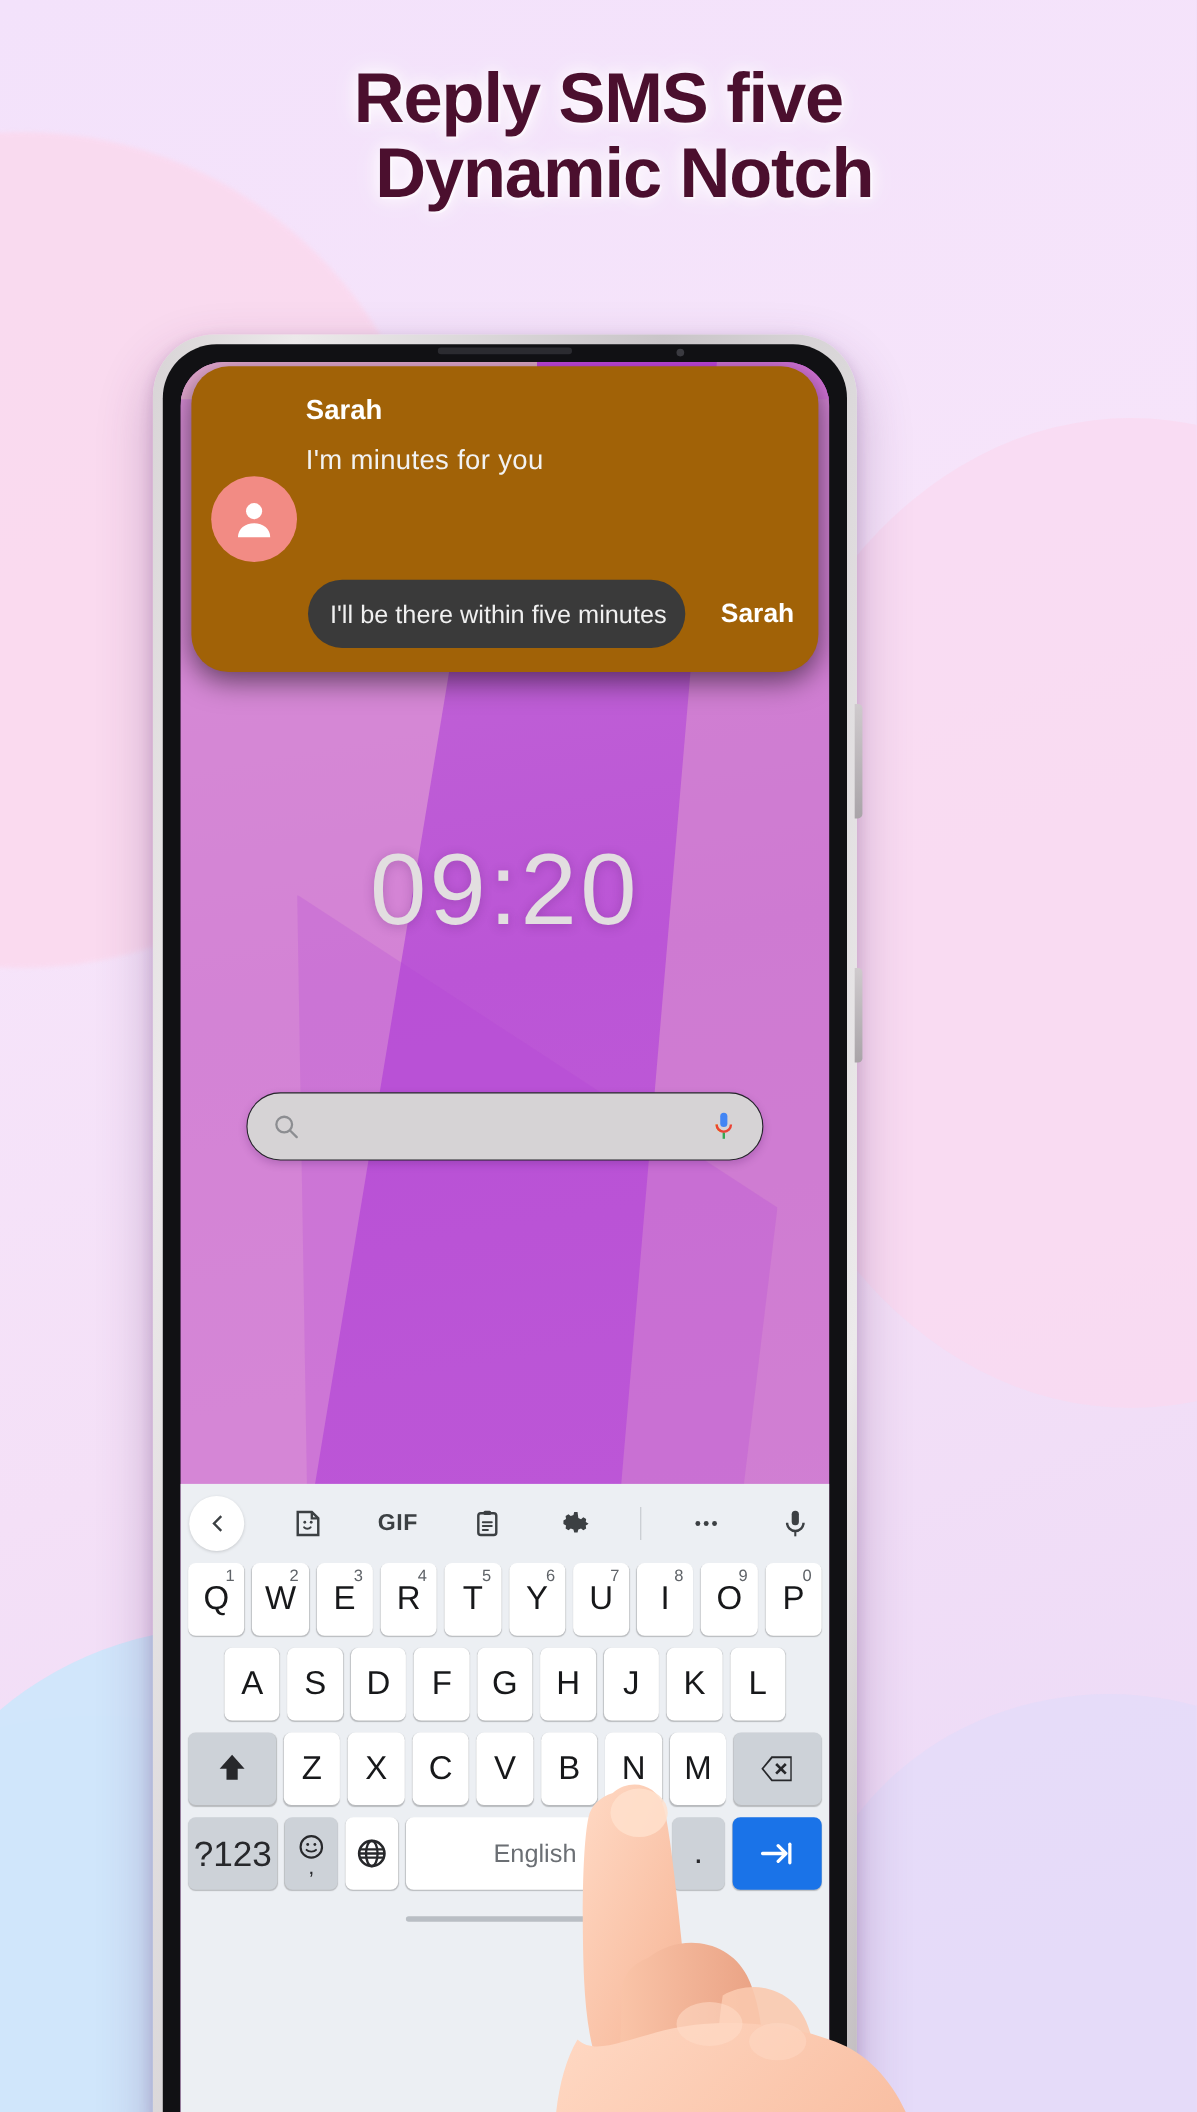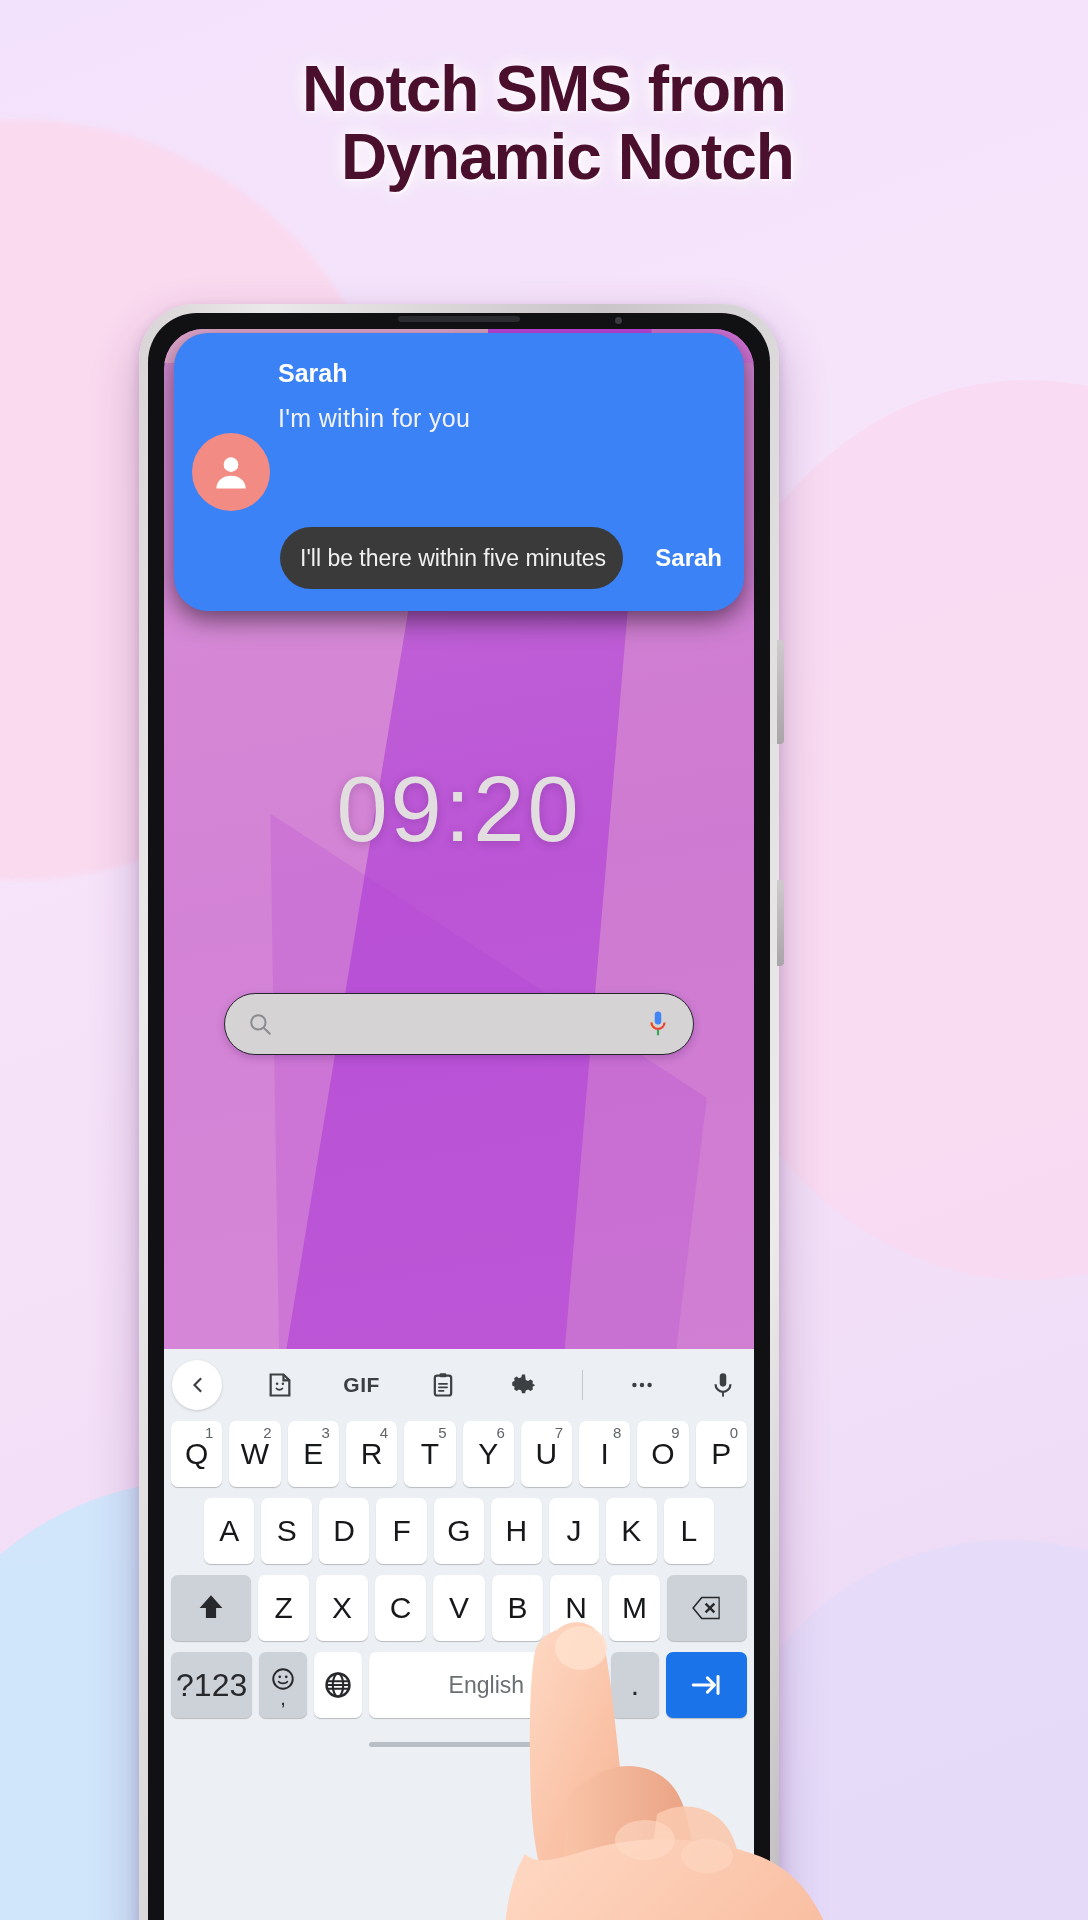--- a/index.html
+++ b/index.html
@@ -127,21 +127,21 @@
     border:1.5px solid #24242a;
     display:flex; align-items:center; padding:0 22px;
     box-shadow:0 3px 8px rgba(60,10,80,.22);
   }
   .search-ico { width:26px; height:26px; opacity:.62; }
   .mic-ico { width:26px; height:30px; margin-left:auto; }
 
   
   .notch-card {
     position:absolute; left:10px; right:10px; top:4px; height:278px;
-    background:#3b82f6; border-radius:34px; z-index:8;
+    background:#a16207; border-radius:34px; z-index:8;
     box-shadow:0 8px 26px rgba(0,0,0,.55);
     padding:26px 28px 0 28px;
   }
   .notch-name { color:#fff; font-size:25px; font-weight:bold; margin-left:76px; }
   .notch-msg  { color:#f2f2f2; font-size:25px; margin-left:76px; margin-top:16px; letter-spacing:.3px; }
   .avatar {
     position:absolute; left:18px; top:100px; width:78px; height:78px;
     border-radius:50%; background:#f28b84;
     display:flex; align-items:center; justify-content:center;
   }
@@ -218,21 +218,21 @@
 
 <div class="bg">
   <div class="bg-blob-pink"></div>
   <div class="bg-blob-pink2"></div>
   <div class="bg-lav"></div>
   <div class="bg-blue2"></div>
   <div class="bg-blue"></div>
 </div>
 
 <div class="headline">
-  <span>Notch SMS from</span>
+  <span>Reply SMS five</span>
   <span class="l2">Dynamic Notch</span>
 </div>
 
 <div class="phone">
   <div class="phone-frame">
     <div class="btn-vol"></div>
     <div class="btn-pwr"></div>
     <div class="phone-bezel">
       <div class="speaker"></div>
       <div class="cam-dot"></div>
@@ -256,21 +256,21 @@
               <rect x="9" y="1.5" width="6" height="12" rx="3" fill="#4285f4"></rect>
               <path d="M5 11.5a7 7 0 0 0 3.6 6.1l1-1.7A5 5 0 0 1 7 11.5z" fill="#fbbc05"></path>
               <path d="M5 11.5h2a5 5 0 0 0 10 0h2a7 7 0 0 1-14 0z" fill="#ea4335"></path>
               <rect x="11" y="18.4" width="2" height="5" fill="#34a853"></rect>
             </svg>
           </div>
         </div>
 
         <div class="notch-card">
           <div class="notch-name">Sarah</div>
-          <div class="notch-msg">I'm within for you</div>
+          <div class="notch-msg">I'm minutes for you</div>
           <div class="avatar">
             <svg viewBox="0 0 24 24">
               <circle cx="12" cy="8" r="4"></circle>
               <path d="M4 21c0-4.4 3.6-7 8-7s8 2.6 8 7z"></path>
             </svg>
           </div>
           <div class="reply-row">
             <div class="reply-field">I'll be there within five minutes</div>
             <div class="send-btn">Sarah</div>
           </div>

